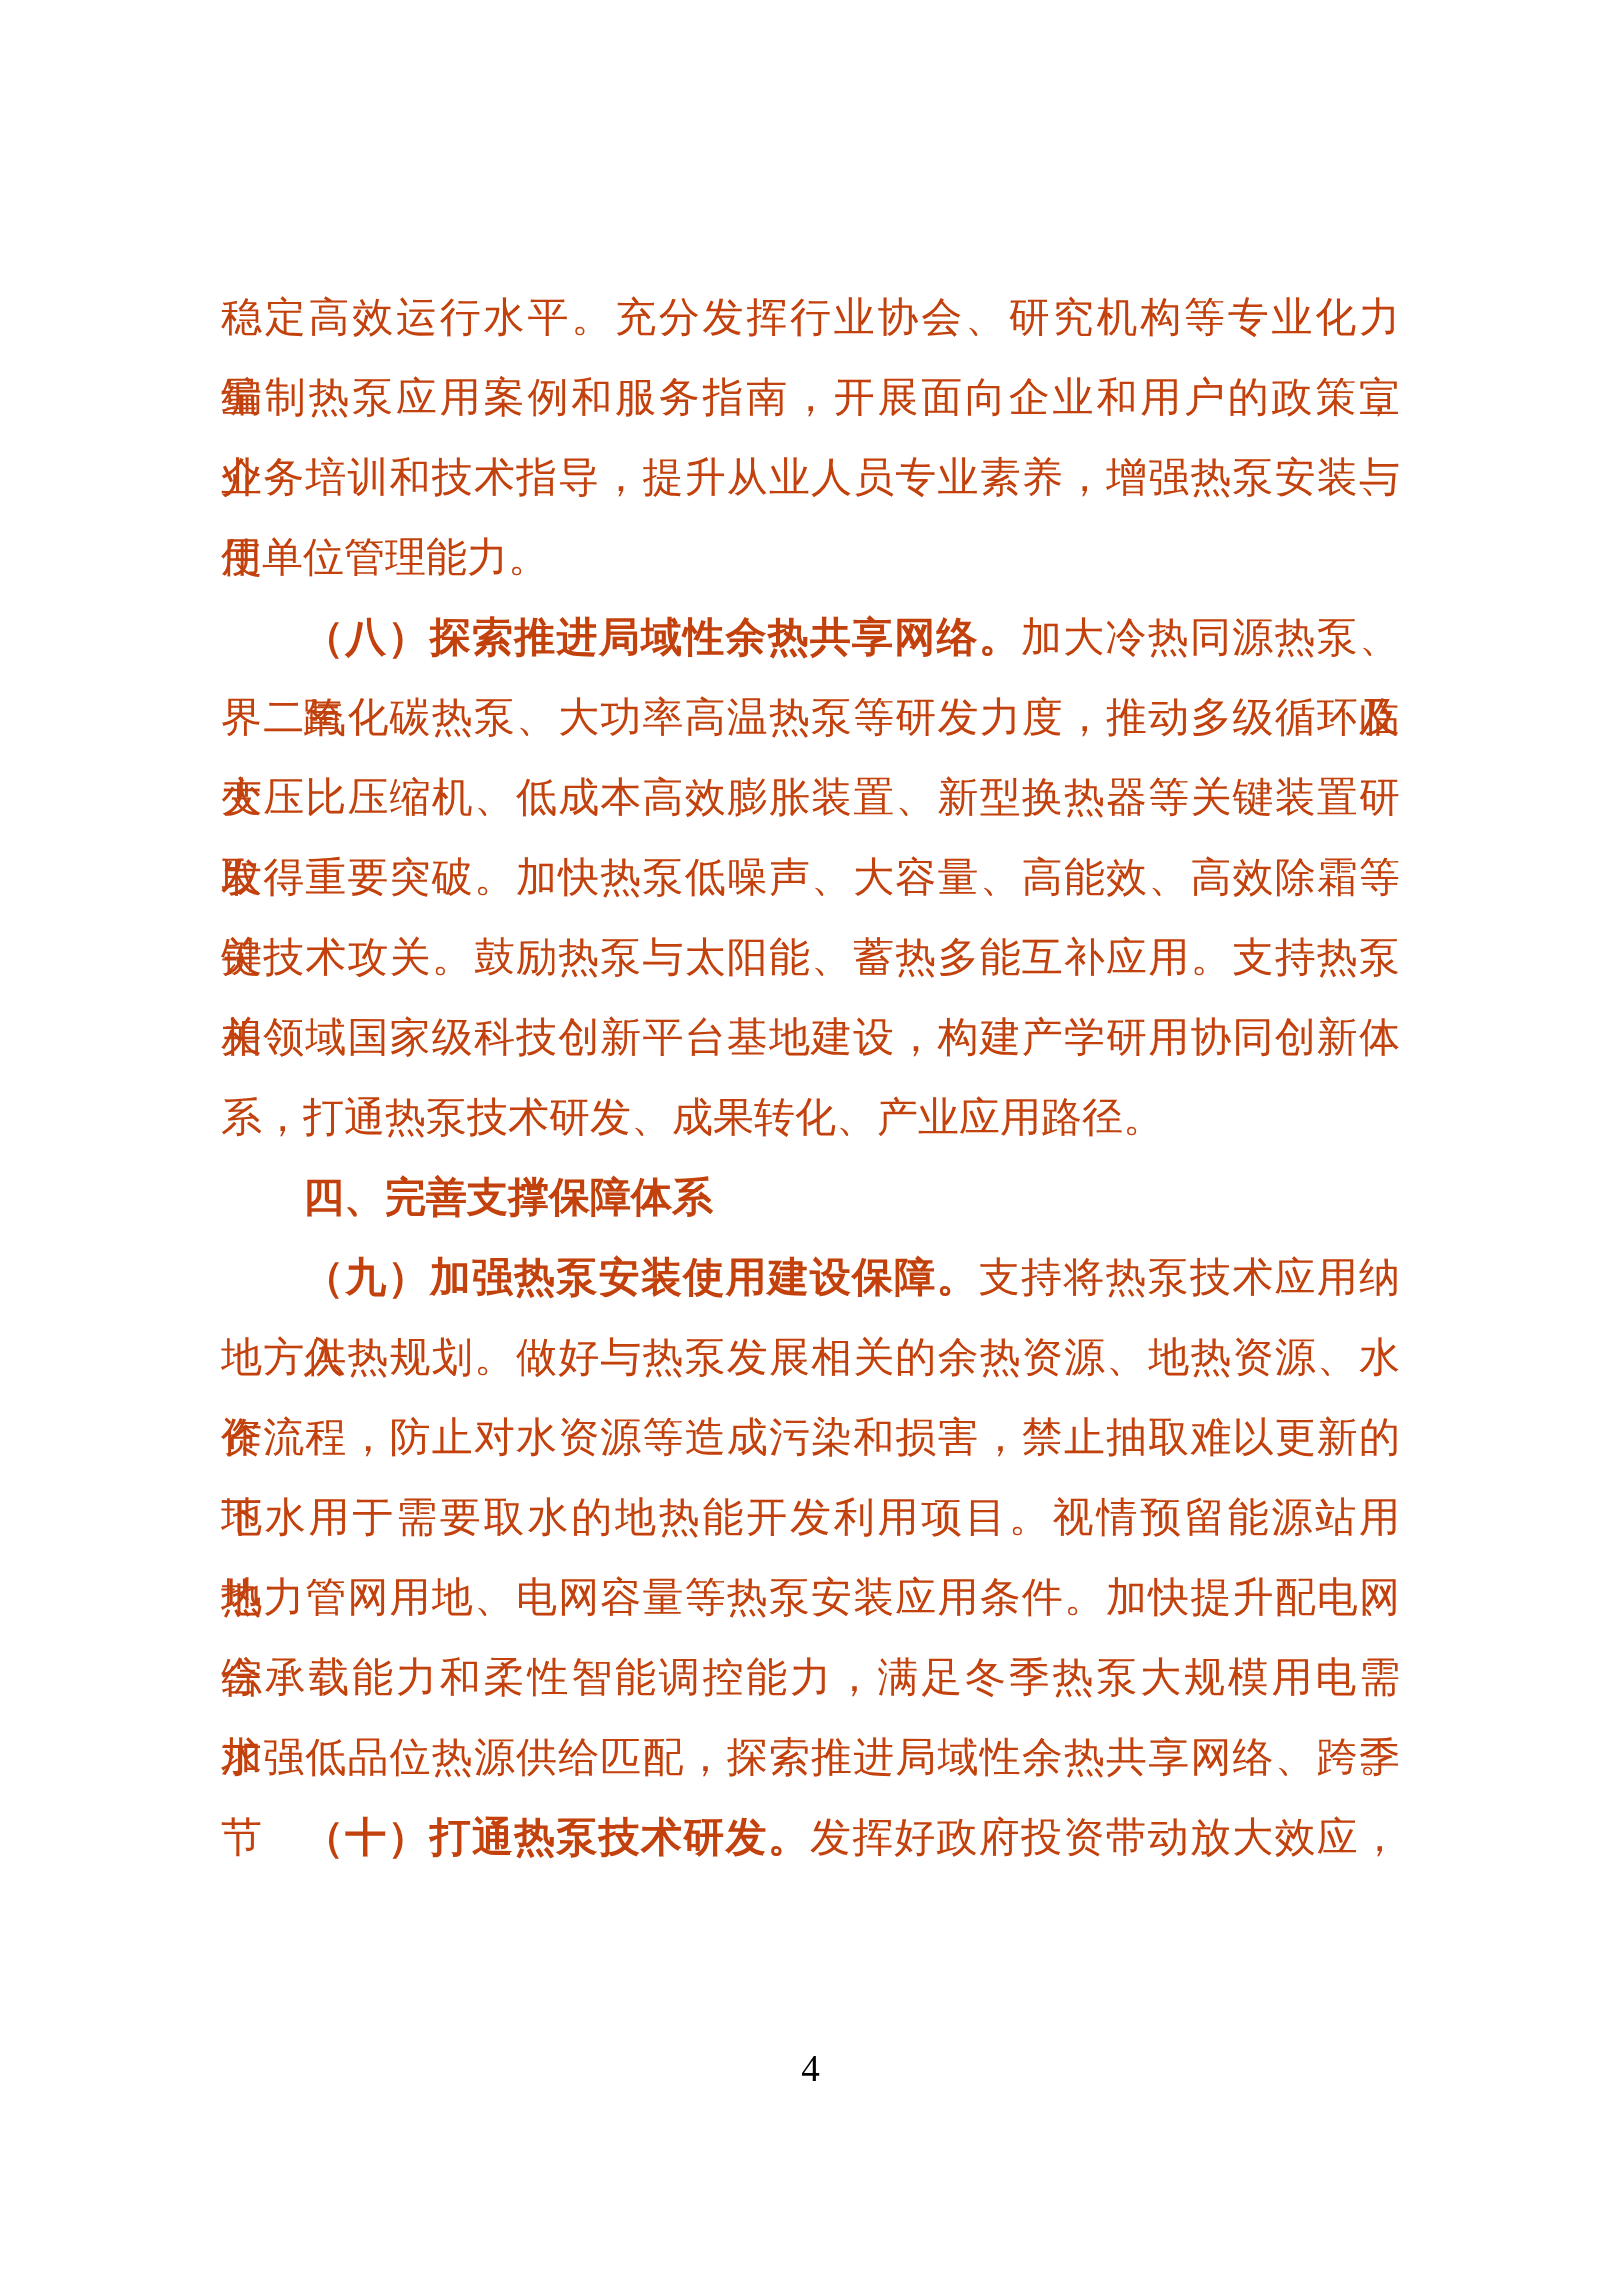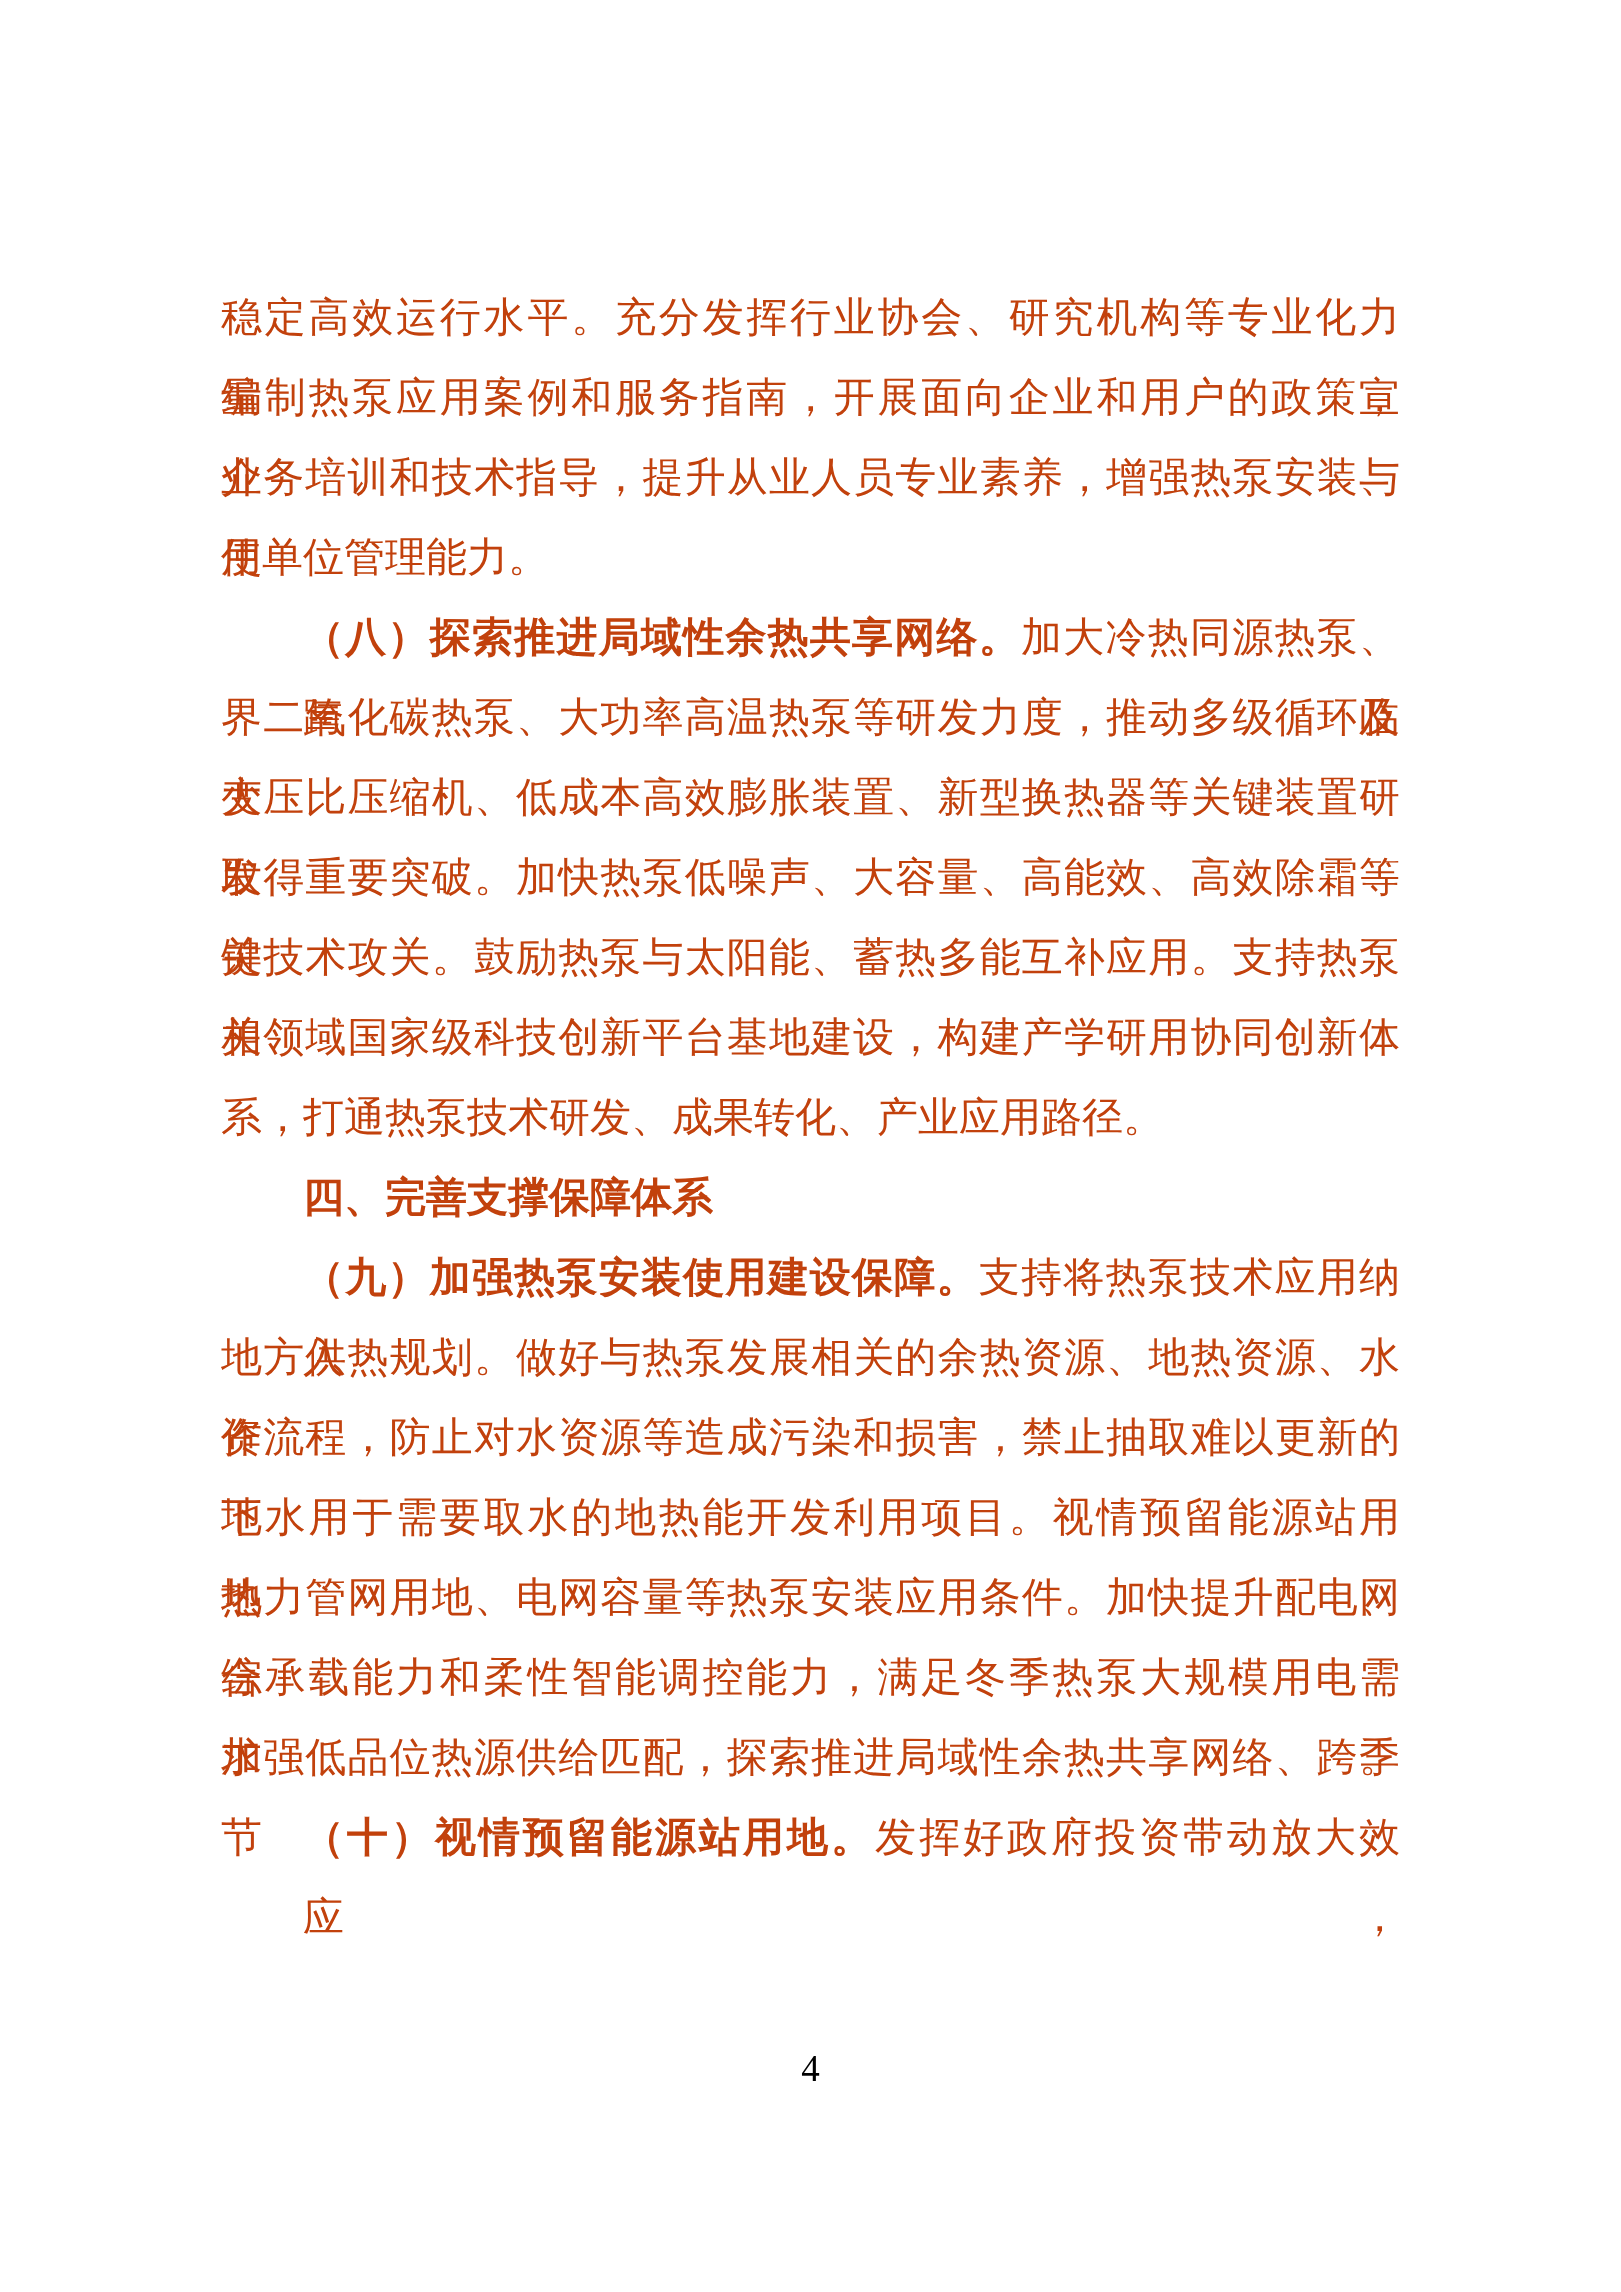--- a/index.html
+++ b/index.html
@@ -87,21 +87,21 @@
     <h2 class="line heading indent">四、完善支撑保障体系</h2>
 
     <p class="line full indent"><span class="lead">（九）加强热泵安装使用建设保障。</span><span>支持将热泵技术应用纳入</span></p>
     <p class="line full">地方供热规划。做好与热泵发展相关的余热资源、地热资源、水资</p>
     <p class="line full">作流程，防止对水资源等造成污染和损害，禁止抽取难以更新的地</p>
     <p class="line full">下水用于需要取水的地热能开发利用项目。视情预留能源站用地、</p>
     <p class="line full">热力管网用地、电网容量等热泵安装应用条件。加快提升配电网综</p>
     <p class="line full">合承载能力和柔性智能调控能力，满足冬季热泵大规模用电需求。</p>
     <p class="line full">加强低品位热源供给匹配，探索推进局域性余热共享网络、跨季节</p>
 
-    <p class="line full indent"><span class="lead">（十）视情预留能源站用地。</span><span>发挥好政府投资带动放大效应，</span></p>
+    <p class="line full indent"><span class="lead">（十）打通热泵技术研发。</span><span>发挥好政府投资带动放大效应，</span></p>
 
   </main>
 
   <footer class="page-footer">
     <span class="page-number">4</span>
   </footer>
 </div>
 
 
 </body></html>

